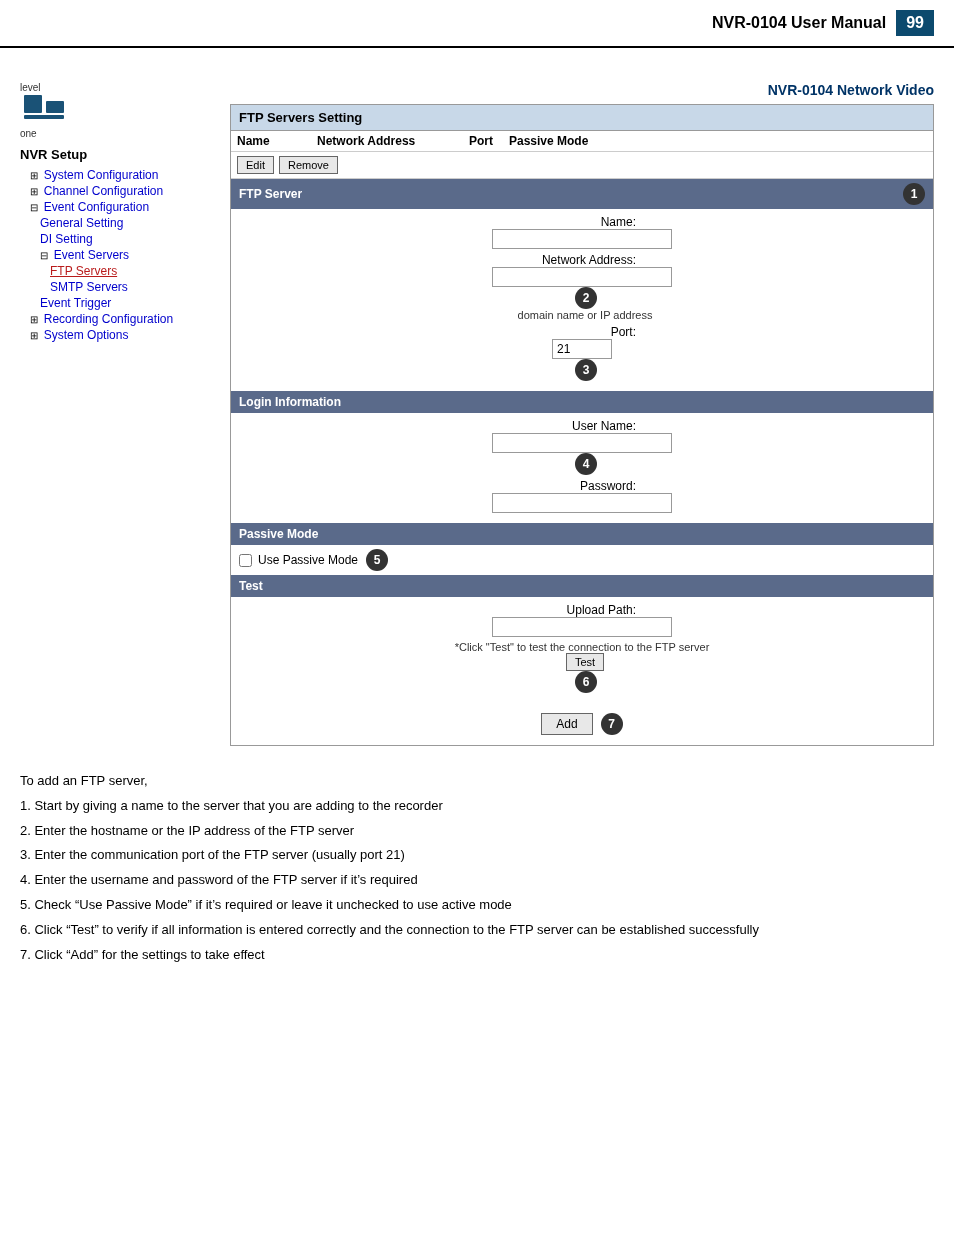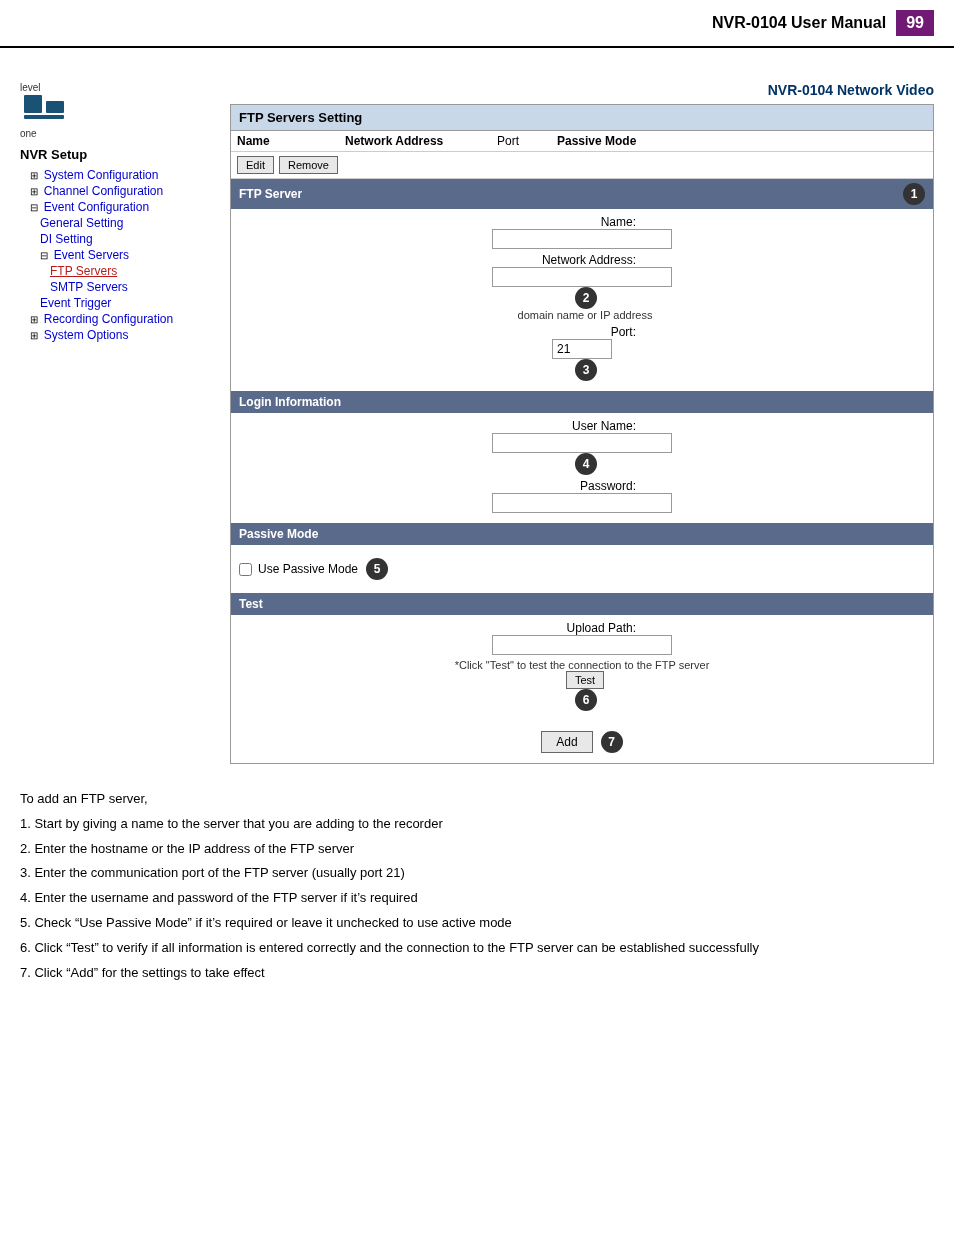--- a/index.html
+++ b/index.html
@@ -20,21 +20,21 @@
       padding: 10px 20px;
       border-bottom: 2px solid #000;
       margin-bottom: 24px;
     }
     .page-header-title {
       font-size: 16px;
       font-weight: bold;
       margin-right: 10px;
     }
     .page-number-badge {
-      background: #701a75;
+      background: #0c4a6e;
       color: #fff;
       font-weight: bold;
       font-size: 16px;
       padding: 4px 10px;
     }
 
     
     .main-content {
       display: flex;
       padding: 10px 20px;
@@ -99,23 +99,23 @@
     }
 
     
     .table-header-row {
       display: flex;
       align-items: center;
       padding: 3px 6px;
       border-bottom: 1px solid #ccc;
       font-size: 12px;
     }
-    .table-col-name { width: 108px; font-weight: bold; }
+    .table-col-name { width: 80px; font-weight: bold; }
     .table-col-netaddr { width: 152px; font-weight: bold; }
-    .table-col-port { width: 60px; font-weight: normal; }
+    .table-col-port { width: 40px; font-weight: bold; }
     .table-col-passive { width: 120px; font-weight: bold; }
 
     .btn-row {
       display: flex;
       gap: 5px;
       padding: 4px 6px;
       border-bottom: 1px solid #ccc;
     }
     .btn-small {
       padding: 2px 8px;
@@ -176,21 +176,21 @@
       color: #fff;
       font-weight: bold;
       font-size: 12px;
       margin-left: 8px;
     }
 
     .checkbox-row {
       display: flex;
       align-items: center;
       font-size: 12px;
-      padding: 13px 8px;
+      padding: 4px 8px;
     }
     .checkbox-row input[type=checkbox] {
       margin-right: 6px;
     }
 
     
     .instructions {
       padding: 15px 20px;
       font-size: 13px;
       line-height: 1.6;

